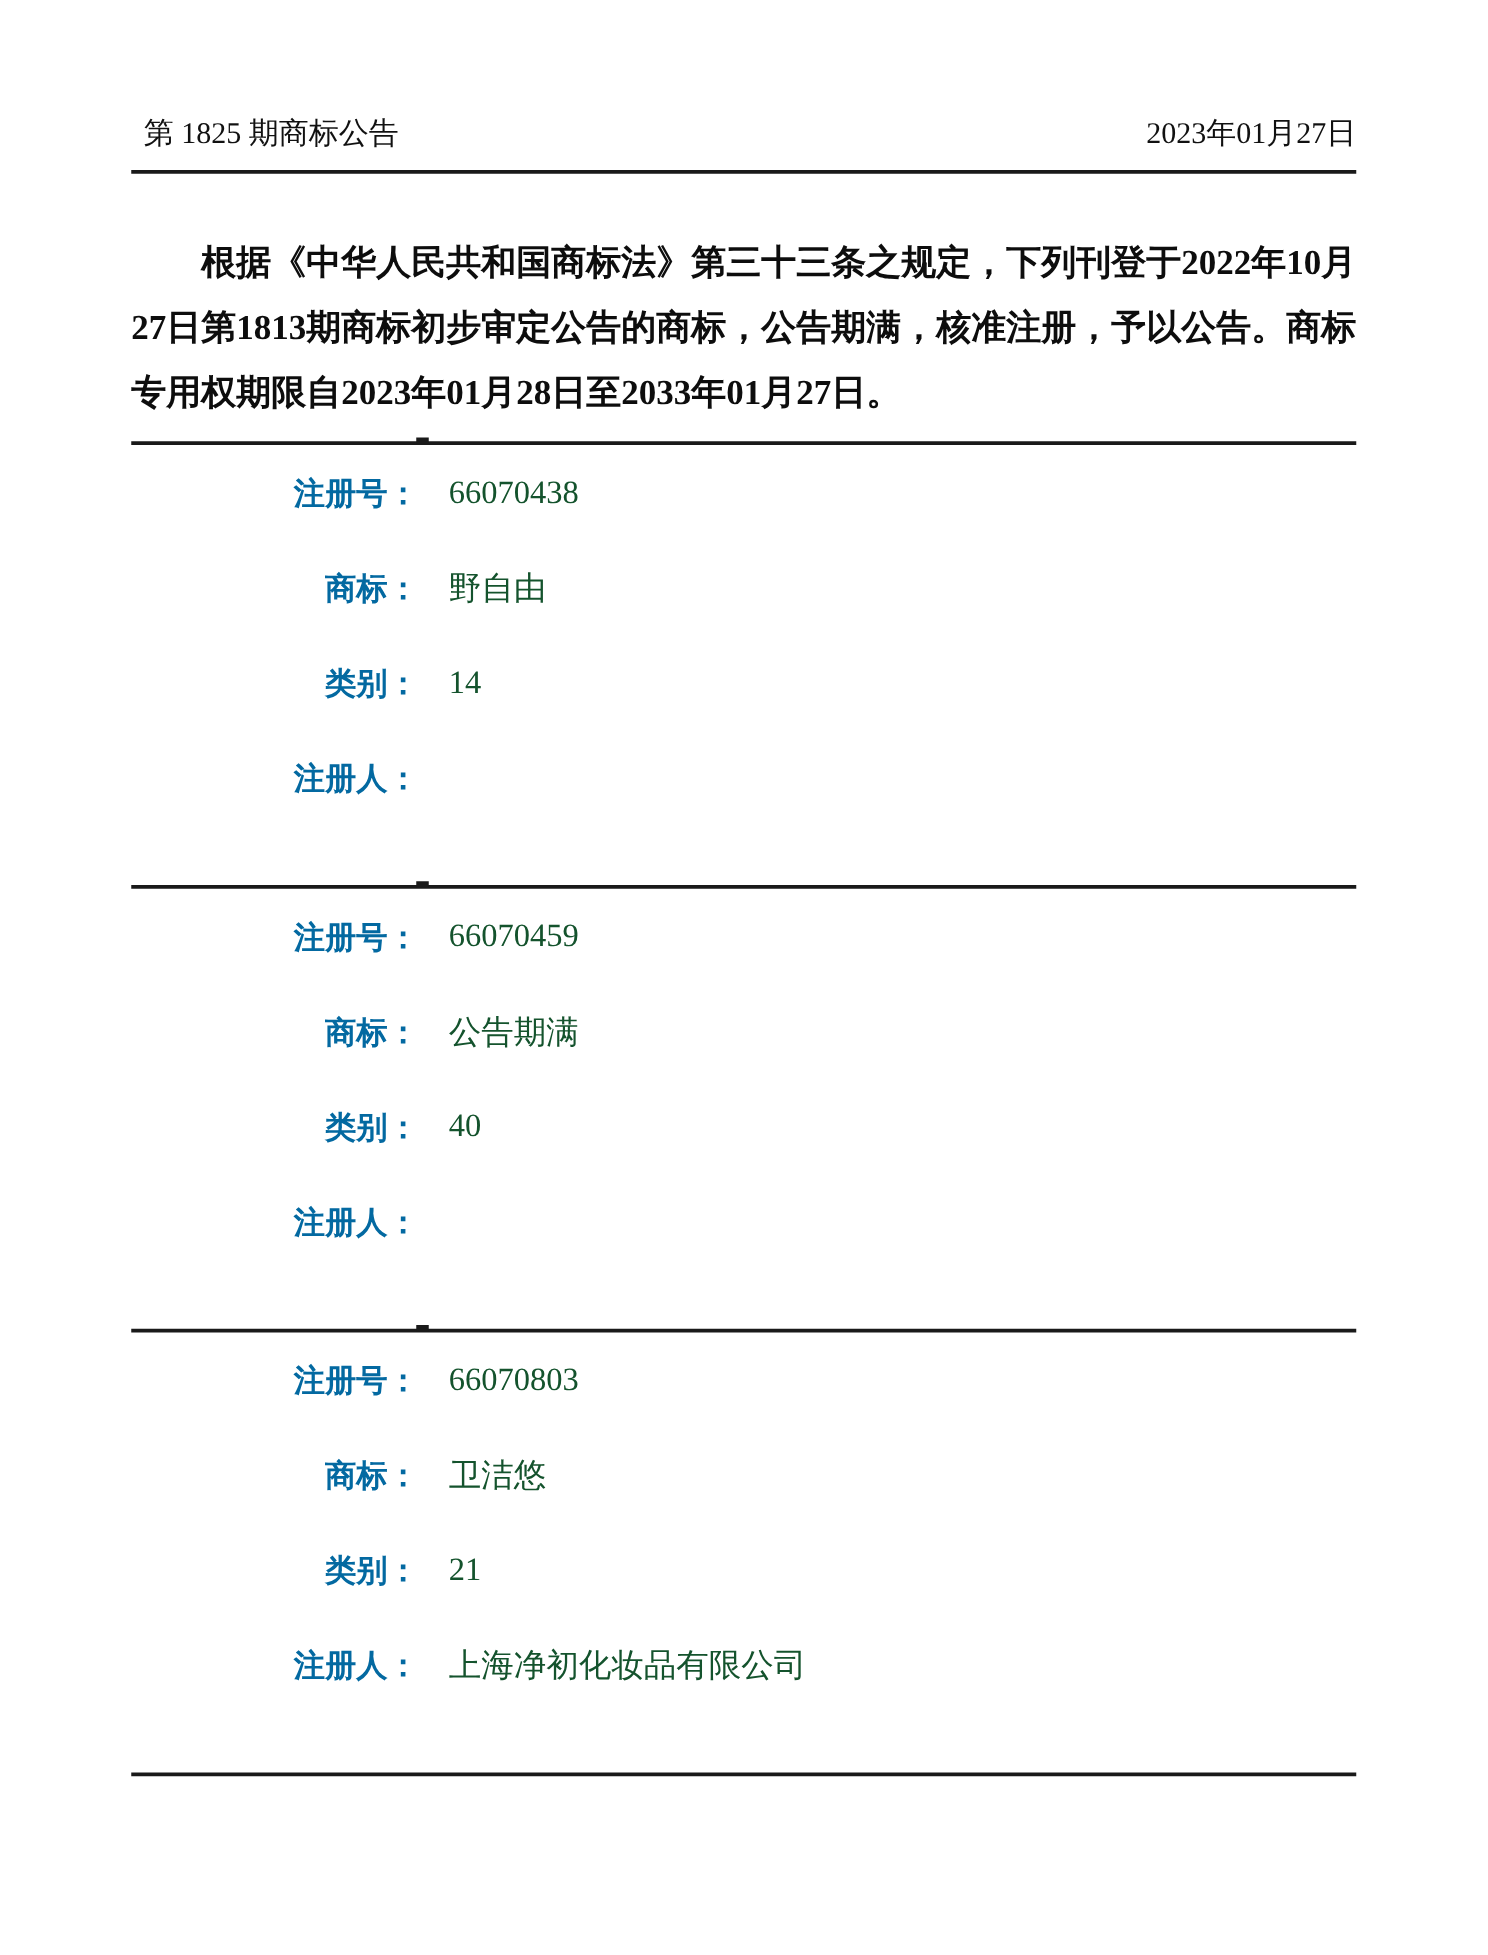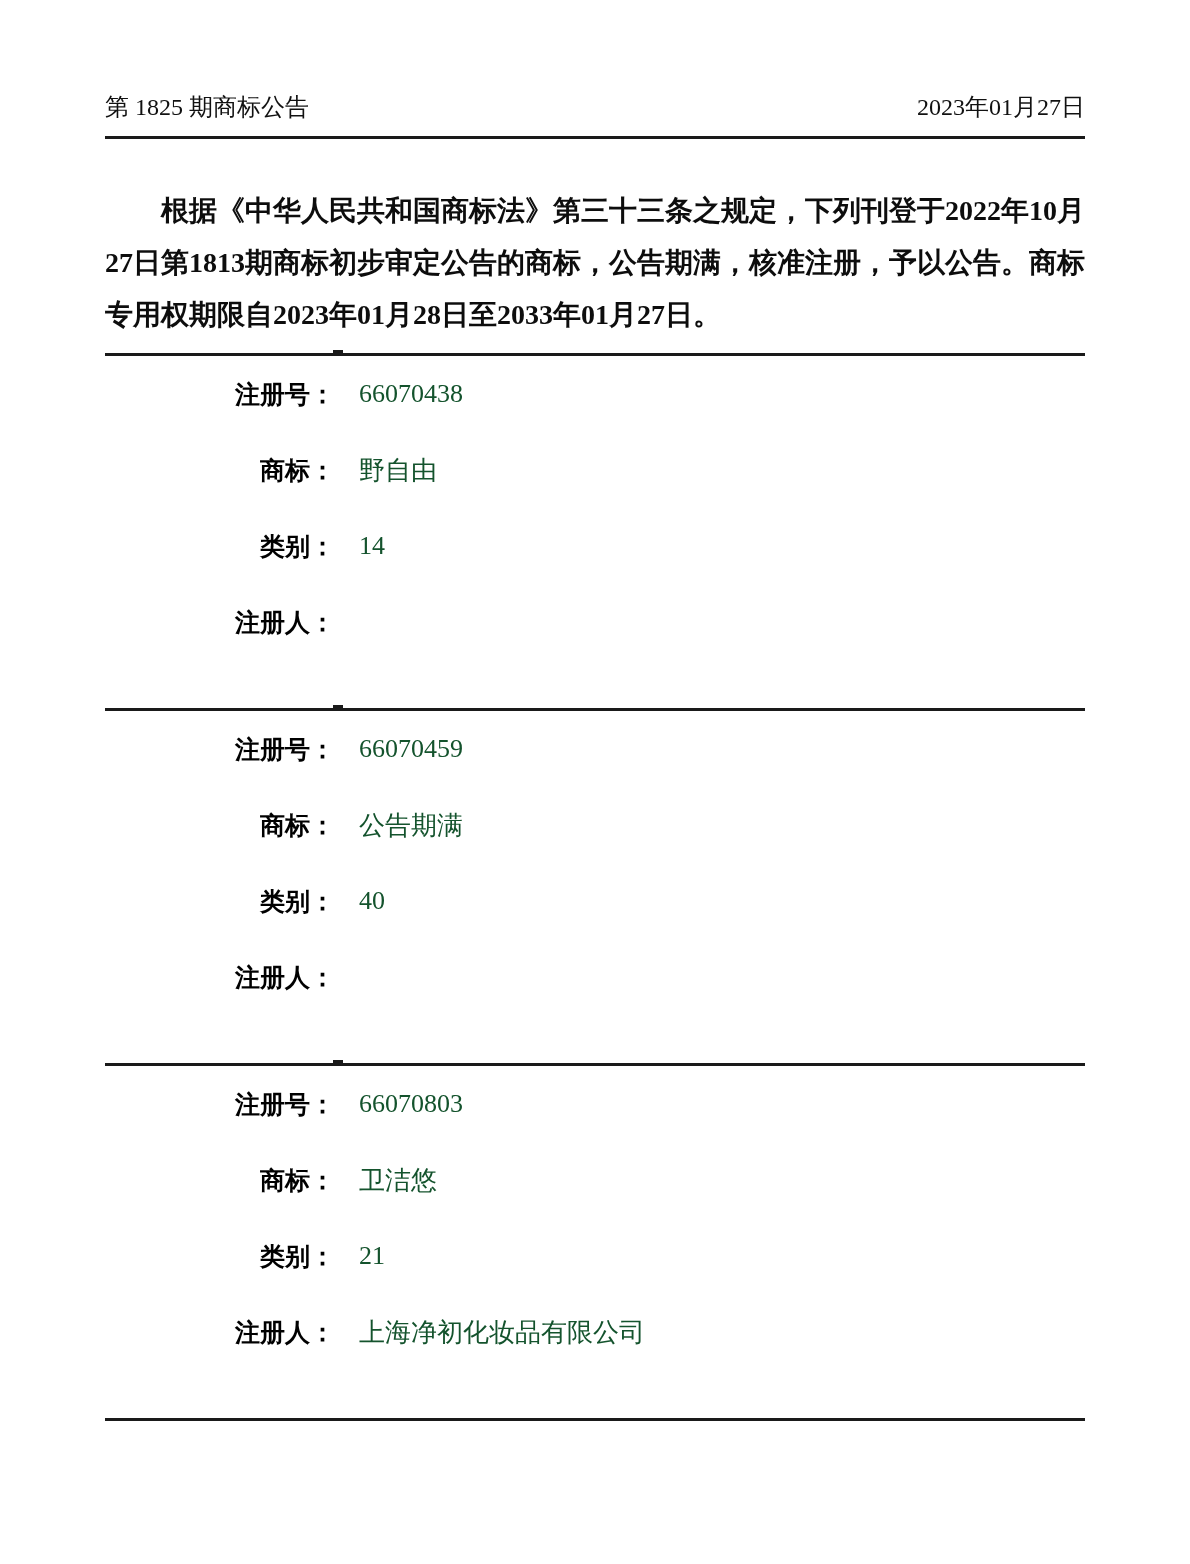--- a/index.html
+++ b/index.html
@@ -21,20 +21,21 @@
   }
   
   .header {
     padding-top: 92px;
     display: flex;
     justify-content: space-between;
     align-items: flex-end;
     font-size: 24px;
     line-height: 30px;
     font-family: "Liberation Serif", "DejaVu Serif", serif;
+    margin-left: 10px;
   }
   .header-rule {
     margin-top: 14px;
     height: 3px;
     background: #1a1a1a;
   }
   
   .doc-title {
     margin-top: 14px;
     height: 48px;
@@ -82,21 +83,21 @@
     height: 76px;
     display: flex;
     align-items: center;
   }
   .entry-label {
     width: 230px;
     text-align: right;
     font-size: 25px;
     font-weight: 700;
     font-family: "Liberation Sans", "DejaVu Sans", sans-serif;
-    color: #000000;
+    color: #0369a1;
     white-space: nowrap;
   }
   .entry-value {
     margin-left: 24px;
     font-size: 26px;
     font-weight: 400;
     color: #14532d;
     font-family: "Liberation Serif", "DejaVu Serif", serif;
     white-space: nowrap;
   }

